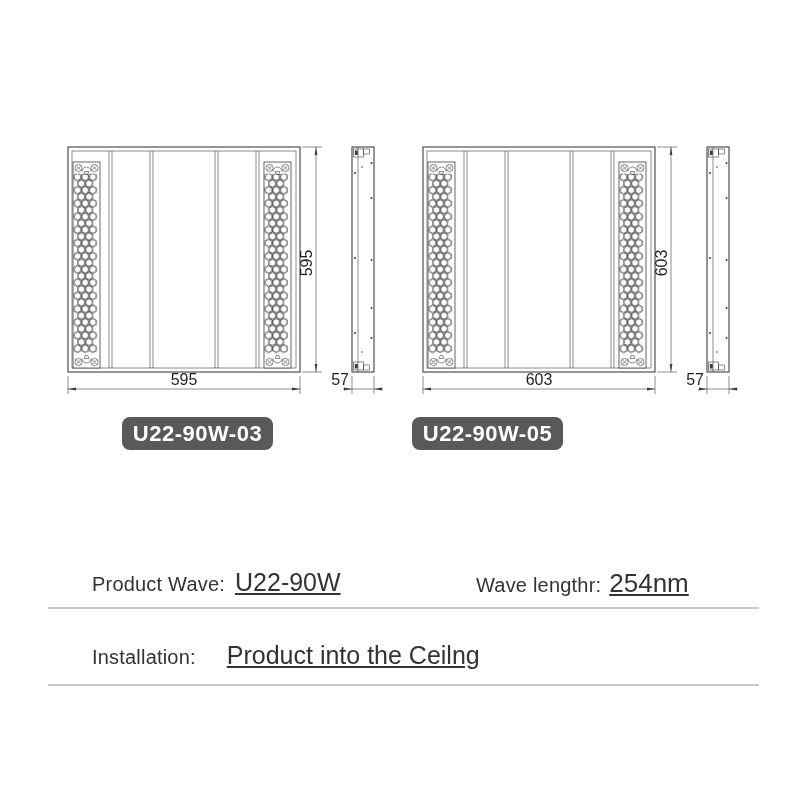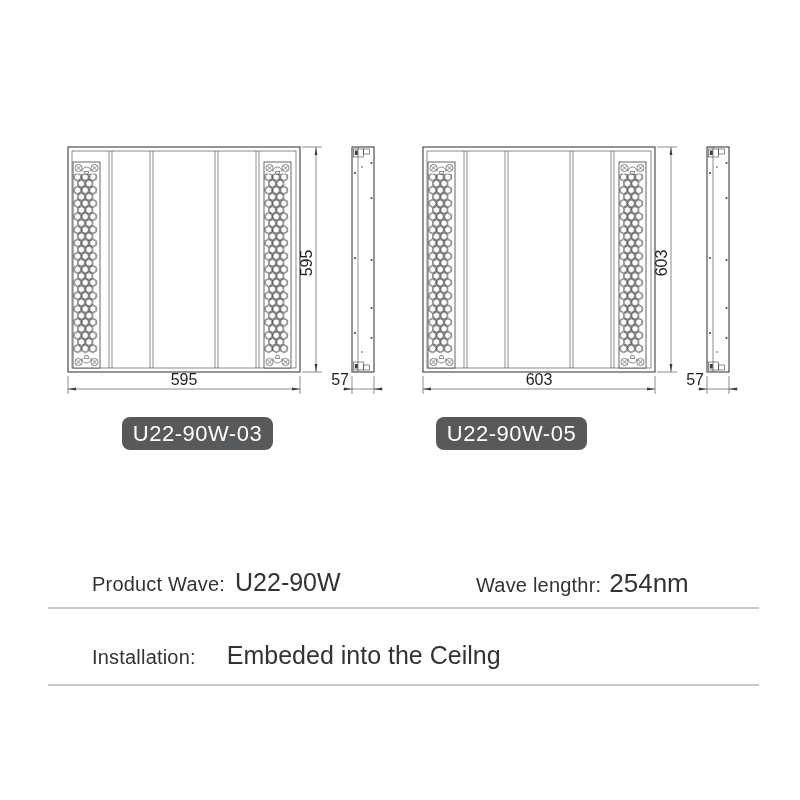--- a/index.html
+++ b/index.html
@@ -19,32 +19,32 @@
   .wfill{fill:#fff;}
   .blank{fill:#fff;stroke:none;}
   .dot{fill:var(--line-color,#3f3f3f);stroke:none;}
   .arrow{fill:var(--line-color,#3f3f3f);stroke:none;}
   .dim-text{font:16px "Liberation Sans",sans-serif;fill:#1f1f1f;stroke:none;}
 
   .badge{
     position:absolute;top:417px;width:151px;height:33px;border-radius:8px;
     background:var(--badge-bg,#58595b);color:var(--badge-text,#fff);
     display:flex;align-items:center;justify-content:center;
-    font-size:22px;font-weight:normal;letter-spacing:.5px;
+    font-size:22px;font-weight:bold;letter-spacing:.5px;
   }
   #badge-0{left:122px;}
-  #badge-1{left:436px;}
+  #badge-1{left:412px;}
 
   .divider{position:absolute;left:48px;width:711px;height:0;border-top:2px solid var(--divider,#c9c9c9);}
   #divider-0{top:607px;}
   #divider-1{top:684px;}
 
   .spec-field{position:absolute;white-space:nowrap;color:var(--text,#333);}
   .spec-label{font-size:20px;letter-spacing:.2px;}
-  .spec-value{font-size:25px;margin-left:10px;}
+  .spec-value{font-size:25px;margin-left:10px;text-decoration:underline;}
   #field-product{left:92px;top:568px;}
   #field-wave{left:476px;top:568px;}
   #field-install{left:92px;top:641px;}
   #field-wave .spec-value{font-size:26px;margin-left:8px;}
   #field-install .spec-value{margin-left:31px;}
 </style>
 </head>
 <body>
 
 <div class="page">
@@ -781,15 +781,15 @@
   <div id="divider-0" class="divider"></div>
   <div id="divider-1" class="divider"></div>
 
   <div id="field-product" class="spec-field">
     <span class="spec-label">Product Wave:</span><span class="spec-value">U22-90W</span>
   </div>
   <div id="field-wave" class="spec-field">
     <span class="spec-label">Wave lengthr:</span><span class="spec-value">254nm</span>
   </div>
   <div id="field-install" class="spec-field">
-    <span class="spec-label">Installation:</span><span class="spec-value">Embeded into the Ceilng</span>
+    <span class="spec-label">Installation:</span><span class="spec-value">Product into the Ceilng</span>
   </div>
 </div>
 
 </body></html>

